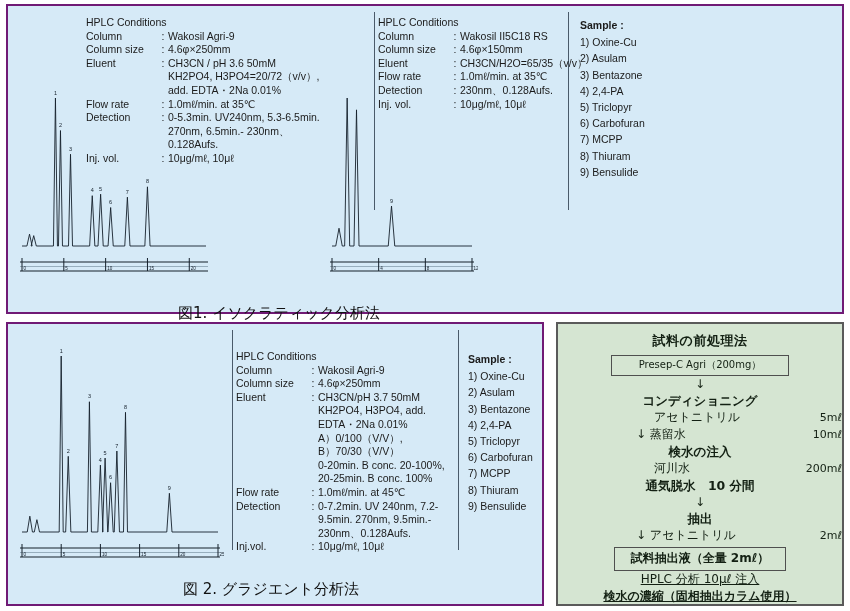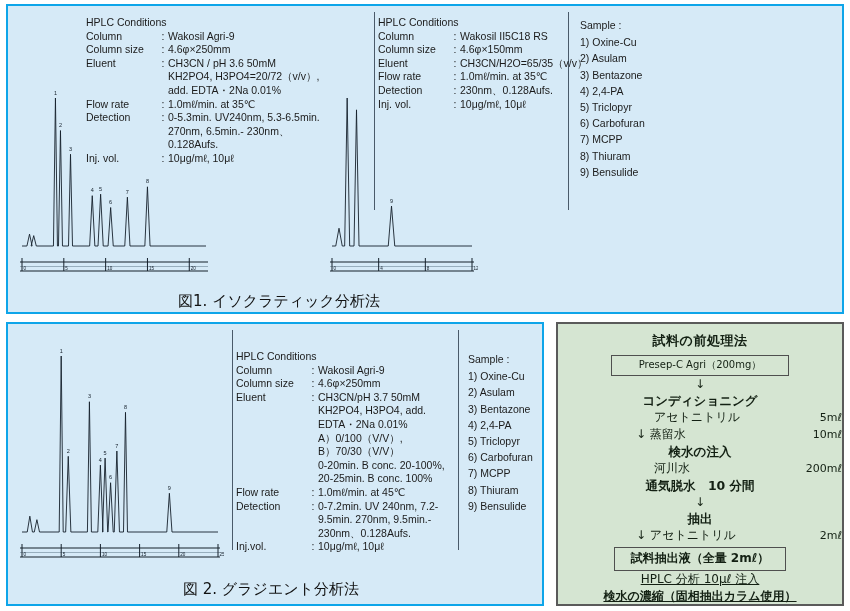--- a/index.html
+++ b/index.html
@@ -9,21 +9,21 @@
     font-family:"Liberation Sans","DejaVu Sans",sans-serif;
     overflow:hidden;
     position:relative;
   }
   .page{position:relative;width:850px;height:611px;}
 
   
   .panel{
     position:absolute;
     background:#d6eaf7;
-    border:2px solid #0ea5e9;
+    border:2px solid #701a75;
     box-sizing:border-box;
   }
   #panel-top{left:6px;top:4px;width:838px;height:310px;}
   #panel-bottom{left:6px;top:322px;width:538px;height:284px;}
   #panel-pretreat{
     position:absolute;left:556px;top:322px;width:288px;height:284px;
     background:#d5e5d2;border:2px solid #5a5a5a;box-sizing:border-box;
   }
 
   .vrule{position:absolute;width:1px;background:#4a5a6a;}
@@ -31,21 +31,21 @@
   
   .block{position:absolute;font-size:10.5px;color:#1b1b1b;line-height:13.6px;}
   .row{display:flex;white-space:nowrap;}
   .k{display:inline-block;}
   .colon{display:inline-block;width:10px;text-align:center;}
   .v{display:inline-block;}
   .title{font-size:10.5px;}
 
   
   .samplelist{position:absolute;font-size:10.5px;color:#1b1b1b;line-height:16.2px;}
-  .samplelist .hd{margin-bottom:1px;}
+  .samplelist .hd{margin-bottom:1px;font-weight:bold;}
   .samplelist div{white-space:nowrap;}
 
   
   .caption{
     position:absolute;text-align:center;
     font-size:15px;color:#111;
     font-family:"DejaVu Sans","Liberation Sans",sans-serif;
     white-space:nowrap;
   }
 
@@ -235,21 +235,21 @@
         <div>3) Bentazone</div>
         <div>4) 2,4-PA</div>
         <div>5) Triclopyr</div>
         <div>6) Carbofuran</div>
         <div>7) MCPP</div>
         <div>8) Thiuram</div>
         <div>9) Bensulide</div>
       </div>
   </div>
 
-  <div class="caption" style="left:6px;top:292px;width:530px;padding-left:8px;">図1. イソクラティック分析法</div>
+  <div class="caption" style="left:6px;top:304px;width:530px;padding-left:8px;">図1. イソクラティック分析法</div>
 
   <div class="panel" id="panel-bottom">
 
     <div class="vrule" style="left:224px;top:6px;height:220px;"></div>
     <div class="vrule" style="left:450px;top:6px;height:220px;"></div>
 
     <div class="chrom" id="chrom3" style="left:8px;top:24px;">
         <svg width="208" height="224">
           <path d="M 6 184 L 11.24 184 L 13.84 168.16 L 16.44 184 L 18.30 184 L 20.90 171.68 L 23.50 184 L 43.20 184 L 45.20 8.00 L 47.20 184 L 49.66 184 L 52.26 108.32 L 54.86 184 L 71.42 184 L 73.42 53.76 L 75.42 184 L 81.80 184 L 84.40 117.12 L 87.00 184 L 86.50 184 L 89.10 110.08 L 91.70 184 L 91.99 184 L 94.59 134.72 L 97.19 184 L 98.26 184 L 100.86 103.04 L 103.46 184 L 107.49 184 L 109.49 64.32 L 111.49 184 L 150.79 184 L 153.39 145.28 L 155.99 184 L 202 184" fill="none" stroke="#15202b" stroke-width="0.9" stroke-linejoin="miter"></path>
           <text x="45.20" y="4.50" text-anchor="middle" font-size="5.5" font-family="&quot;Liberation Sans&quot;,sans-serif" fill="#15202b">1</text>

